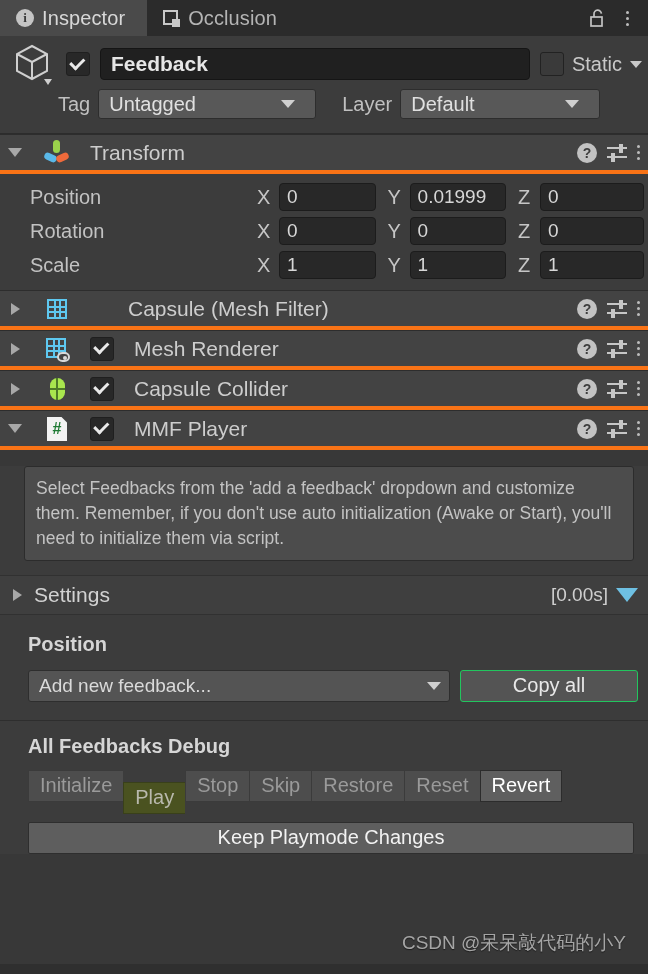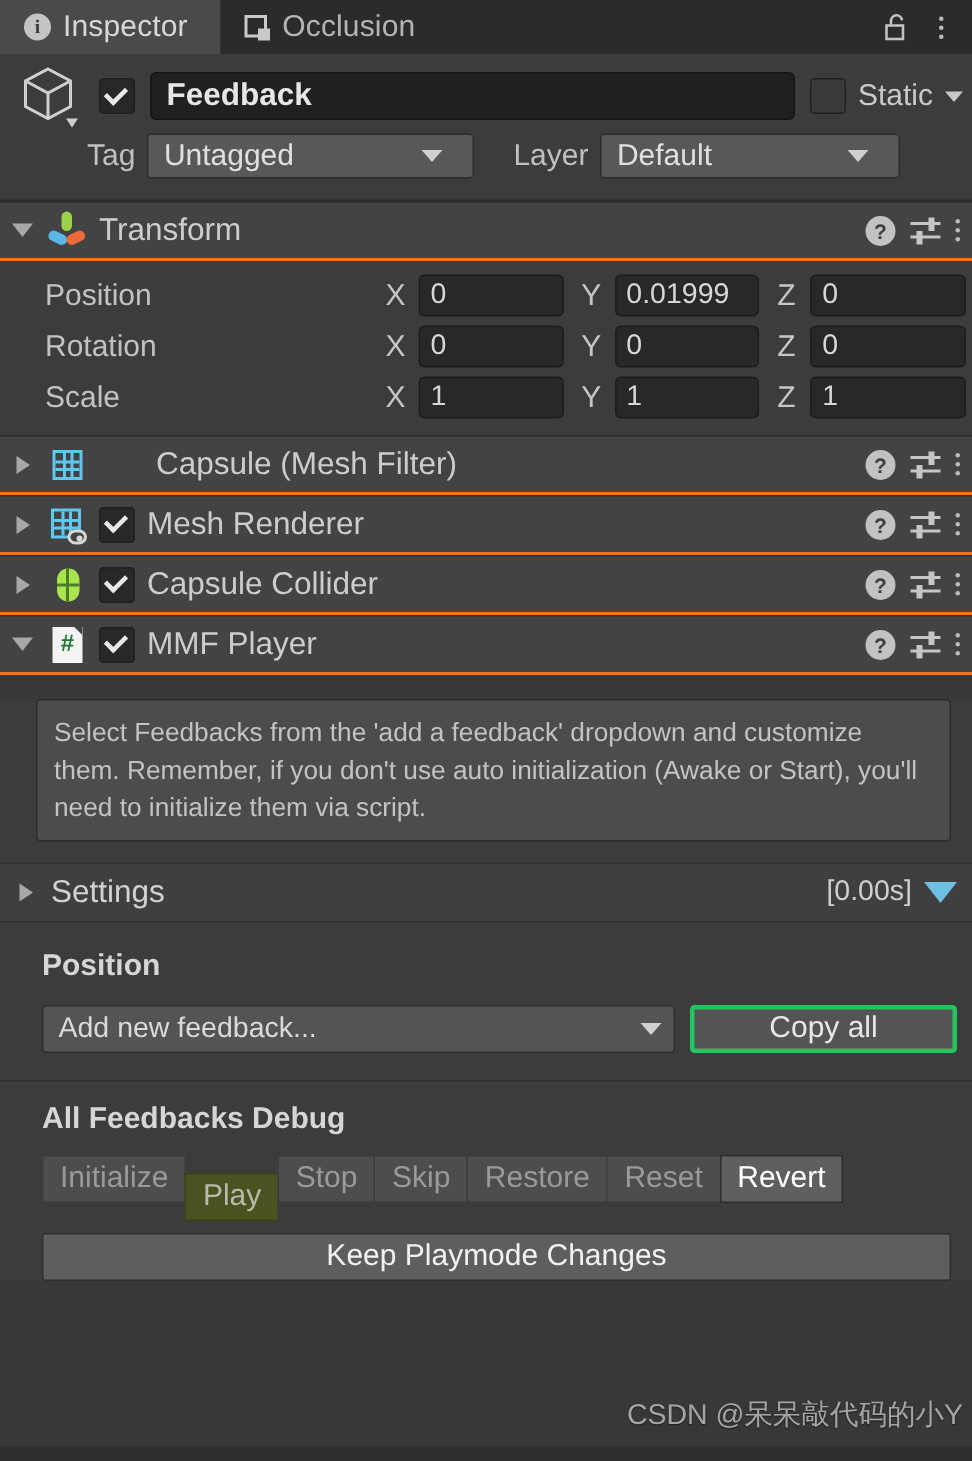--- a/index.html
+++ b/index.html
@@ -66,21 +66,21 @@
     height: 30px; background: #585858; border: 1px solid #2d2d2d; border-radius: 3px;
     display: flex; align-items: center; justify-content: space-between; padding: 0 20px 0 10px;
     color: #e0e0e0; font-size: 20px;
   }
   .dropdown .caret { width: 0; height: 0; border-left: 7px solid transparent; border-right: 7px solid transparent;
                      border-top: 8px solid #d0d0d0; }
 
   
   .comp-header {
     display: flex; align-items: center; height: 40px; background: #434343;
-    border-top: 1px solid #2d2d2d; border-bottom: 2px solid #f97316; padding: 0 8px 0 6px; gap: 8px;
+    border-top: 1px solid #2d2d2d; border-bottom: 4px solid #f97316; padding: 0 8px 0 6px; gap: 20px;
   }
   .foldout { width: 18px; display:flex; align-items:center; justify-content:center; }
   .tri-r { width:0;height:0;border-top:6px solid transparent;border-bottom:6px solid transparent;border-left:9px solid #a8a8a8; }
   .tri-d { width:0;height:0;border-left:7px solid transparent;border-right:7px solid transparent;border-top:9px solid #a8a8a8; }
   .comp-title { font-size: 21px; color: #cdcdcd; flex: 1; }
   .comp-tools { display: flex; align-items: center; gap: 10px; }
   .i-help { width: 20px; height: 20px; border-radius: 50%; background: #c2c2c2; color: #3c3c3c;
             font-size: 14px; font-weight: bold; display: flex; align-items: center; justify-content: center; }
   .i-preset { width: 20px; height: 18px; position: relative; }
   .i-preset .ln { position: absolute; left: 0; width: 20px; height: 2px; background: #c6c6c6; }
@@ -145,42 +145,42 @@
   .tri-blue { width:0;height:0;border-left:11px solid transparent;border-right:11px solid transparent;border-top:14px solid #6ec0e3; }
 
   .section-title { font-size: 20px; color: #d6d6d6; font-weight: bold; padding: 18px 0 0 28px; }
   .fb-row { display: flex; align-items: center; gap: 10px; padding: 14px 10px 0 28px; }
   .fb-dd {
     flex: 1; height: 32px; background: #545454; border: 1px solid #2e2e2e; border-radius: 3px;
     display: flex; align-items: center; justify-content: space-between; padding: 0 8px 0 10px;
     color: #dadada; font-size: 19px;
   }
   .btn-copy {
-    width: 178px; height: 32px; background: #545454; border: 3px solid #22c55e; border-radius: 3px;
+    width: 178px; height: 32px; background: #545454; border: 1px solid #22c55e; border-radius: 3px;
     display: flex; align-items: center; justify-content: center; color: #e8e8e8; font-size: 20px;
   }
   .hr { height: 1px; background: #2e2e2e; margin: 18px 0 0 0; }
 
   .debug-title { font-size: 20px; color: #d6d6d6; font-weight: bold; padding: 14px 0 0 28px; }
   .dbg-row { display: flex; padding: 12px 0 0 28px; }
   .dbg-btn {
     height: 32px; background: #4d4d4d; border: 1px solid #3b3b3b; border-right: none;
     display: flex; align-items: center; justify-content: center; color: #9a9a9a; font-size: 20px;
     padding: 0 11px;
   }
   .dbg-btn.last { border-right: 1px solid #3b3b3b; }
   .dbg-btn.play { background: #4a5220; color: #b9b9ad; border-color: #39401a; margin-top: 12px; }
   .dbg-btn.revert { background: #5f5f5f; color: #ffffff; border: 1px solid #2c2c2c; }
   .keep-row { padding: 8px 14px 0 28px; }
   .btn-keep {
     height: 32px; background: #5e5e5e; border: 1px solid #2e2e2e; border-radius: 2px;
     display: flex; align-items: center; justify-content: center; color: #f2f2f2; font-size: 20px;
   }
   .watermark {
-    position: absolute; right: 6px; bottom: 18px; color: #b9b9b9; font-size: 19px; opacity: .85;
+    position: absolute; right: 22px; bottom: 18px; color: #b9b9b9; font-size: 19px; opacity: .85;
     text-shadow: 0 1px 1px rgba(0,0,0,.6); pointer-events: none;
   }
   .bottombar { position: absolute; left:0; bottom: 0; width: 648px; height: 10px; background: #2f2f2f; }
 </style>
 </head>
 <body>
 
 <div id="root">
 
   <div class="tabbar">

